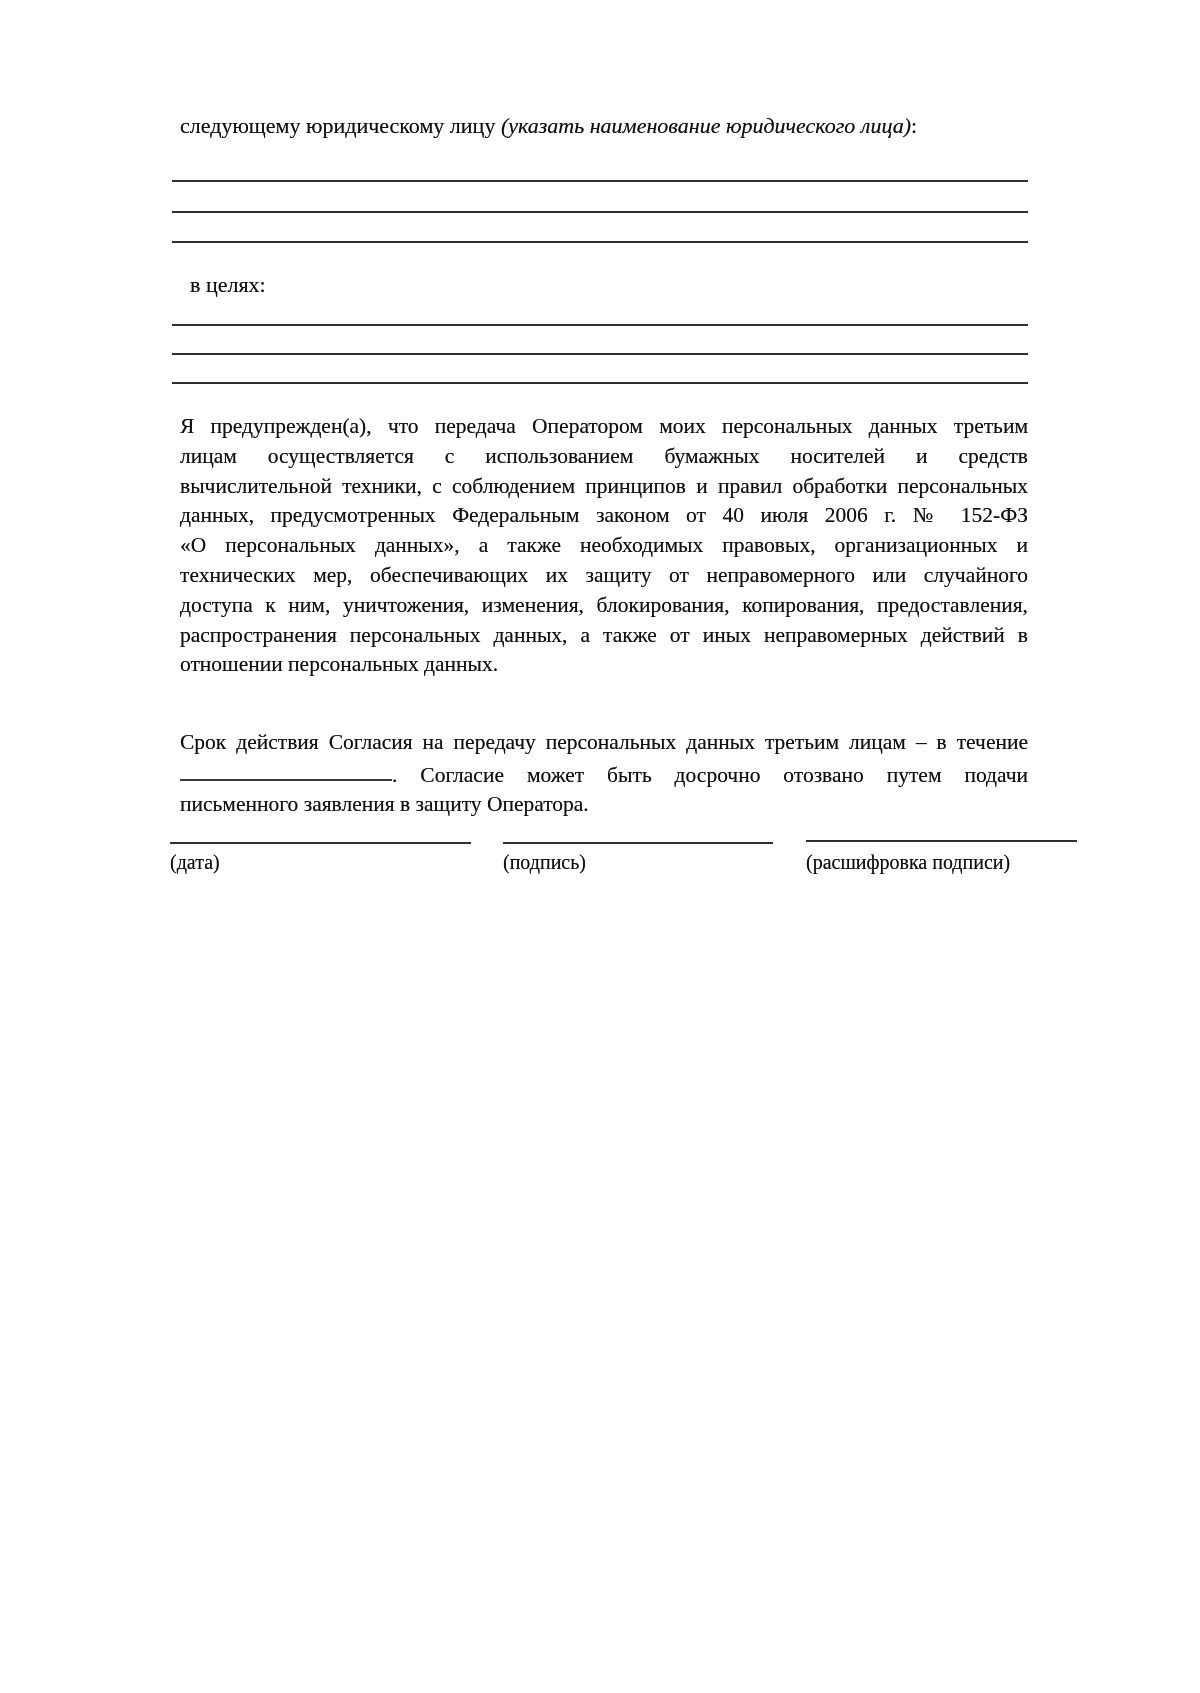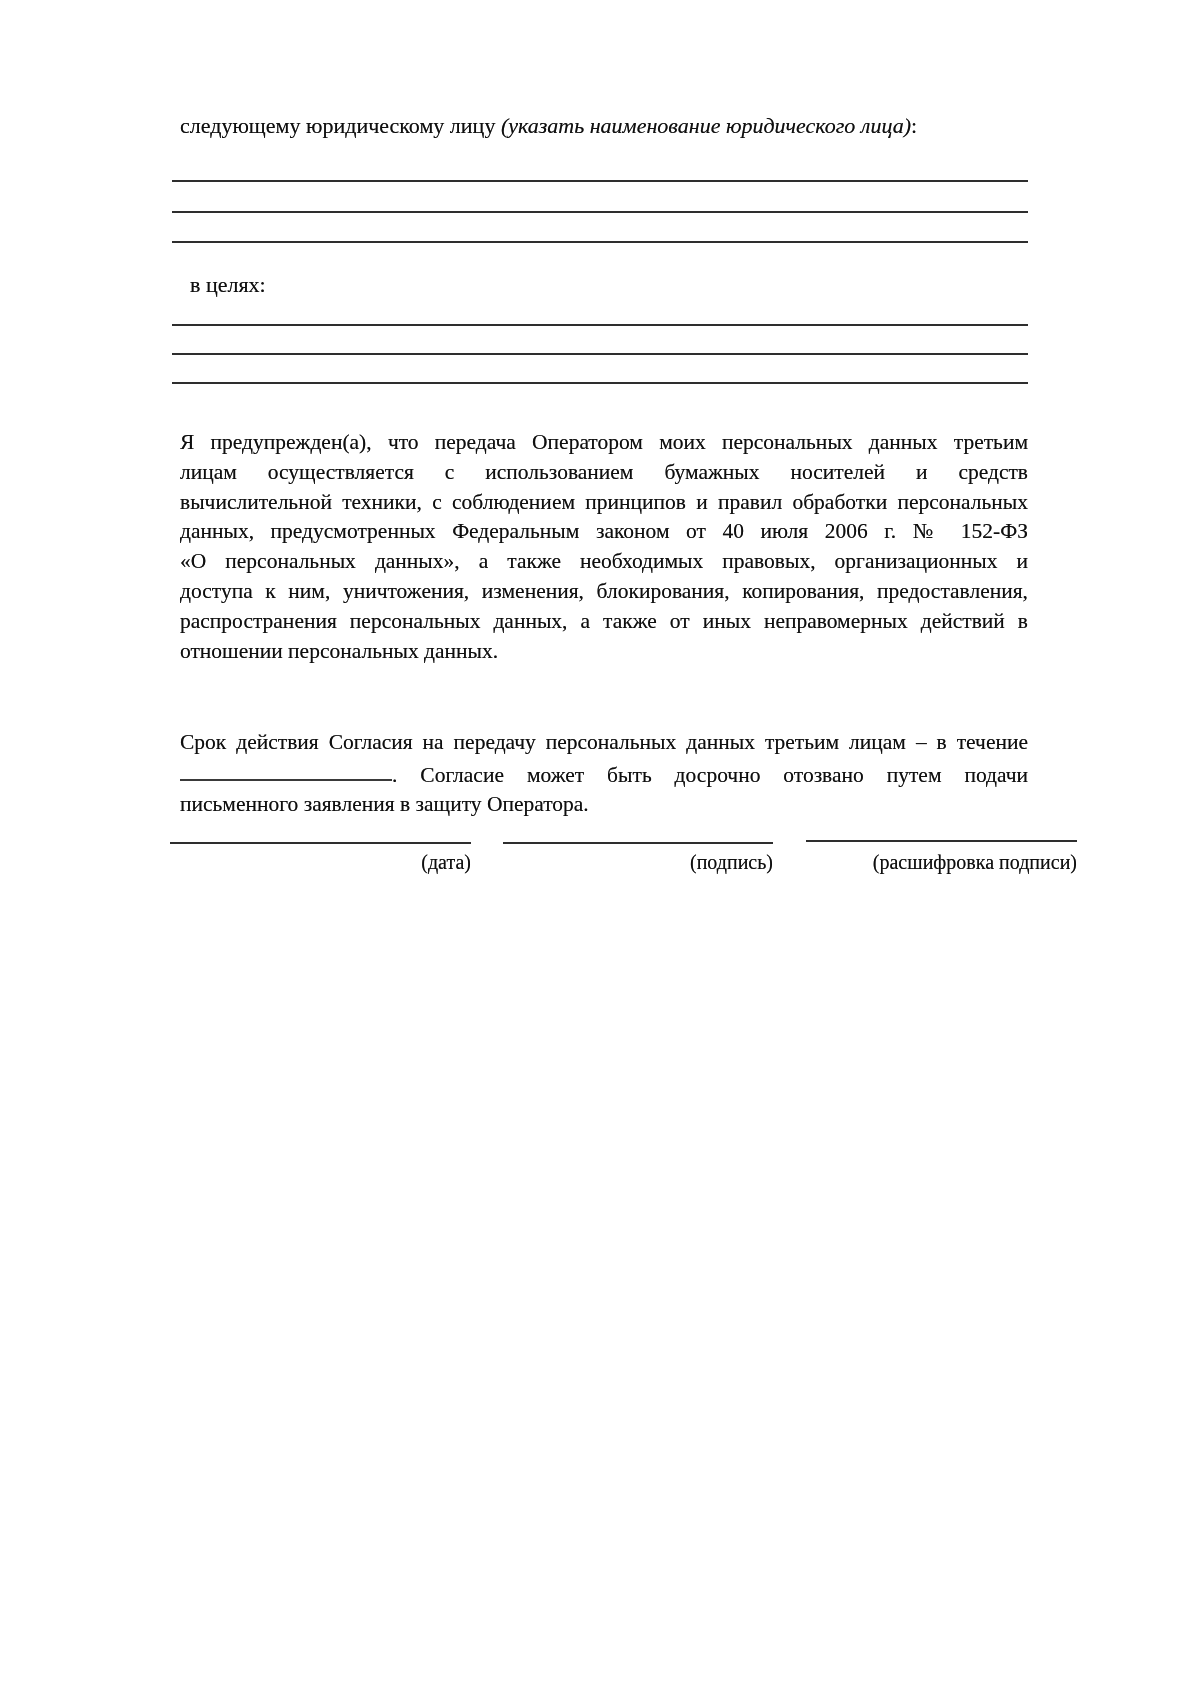--- a/index.html
+++ b/index.html
@@ -26,36 +26,36 @@
   }
   .fl-a1{top:180px;} .fl-a2{top:211px;} .fl-a3{top:241px;}
   .fl-b1{top:324px;} .fl-b2{top:353px;} .fl-b3{top:382px;}
   .purpose-label{
     position:absolute;left:182px;top:271px;font-size:22px;line-height:28px;margin-left:8px;
   }
   .para{
     position:absolute;left:180px;width:848px;
     font-size:21.5px;line-height:29.8px;
   }
-  .para-warning{top:428px;}
+  .para-warning{top:412px;}
   .para-term{top:728px;}
   .jline{text-align:justify;text-align-last:justify;}
   .lline{text-align:center;text-align-last:left;}
   .inline-blank{
     display:inline-block;width:212px;height:1em;
     border-bottom:2px solid #3a3a3a;vertical-align:baseline;
   }
   .sig-line{
     position:absolute;height:0;border-top:2px solid #2e2e2e;top:842px;
   }
   .sig-line-1{left:170px;width:301px;}
   .sig-line-2{left:503px;width:270px;}
   .sig-line-3{left:806px;width:271px;top:840px;}
   .sig-label{
-    position:absolute;top:849px;font-size:20px;line-height:26px;text-align:right;
+    position:absolute;top:849px;font-size:20px;line-height:26px;text-align:left;
   }
   .sig-label-1{left:170px;width:301px;}
   .sig-label-2{left:503px;width:270px;}
   .sig-label-3{left:806px;width:271px;}
 </style>
 </head>
 <body>
 
 <div class="page">
 
@@ -72,20 +72,21 @@
   <div class="fill-line fl-b1"></div>
   <div class="fill-line fl-b2"></div>
   <div class="fill-line fl-b3"></div>
 
   <div class="para para-warning txt">
     <div class="jline">Я предупрежден(а), что передача Оператором моих персональных данных третьим</div>
     <div class="jline">лицам осуществляется с использованием бумажных носителей и средств</div>
     <div class="jline">вычислительной техники, с соблюдением принципов и правил обработки персональных</div>
     <div class="jline">данных, предусмотренных Федеральным законом от 40 июля 2006 г. № 152-ФЗ</div>
     <div class="jline">«О персональных данных», а также необходимых правовых, организационных и</div>
+    <div class="jline">технических мер, обеспечивающих их защиту от неправомерного или случайного</div>
     <div class="jline">доступа к ним, уничтожения, изменения, блокирования, копирования, предоставления,</div>
     <div class="jline">распространения персональных данных, а также от иных неправомерных действий в</div>
     <div class="lline">отношении персональных данных.</div>
   </div>
 
   <div class="para para-term txt">
     <div class="jline">Срок действия Согласия на передачу персональных данных третьим лицам – в течение</div>
     <div class="jline"><span class="inline-blank"></span><span>. Согласие может быть досрочно отозвано путем подачи</span></div>
     <div class="lline">письменного заявления в защиту Оператора.</div>
   </div>

